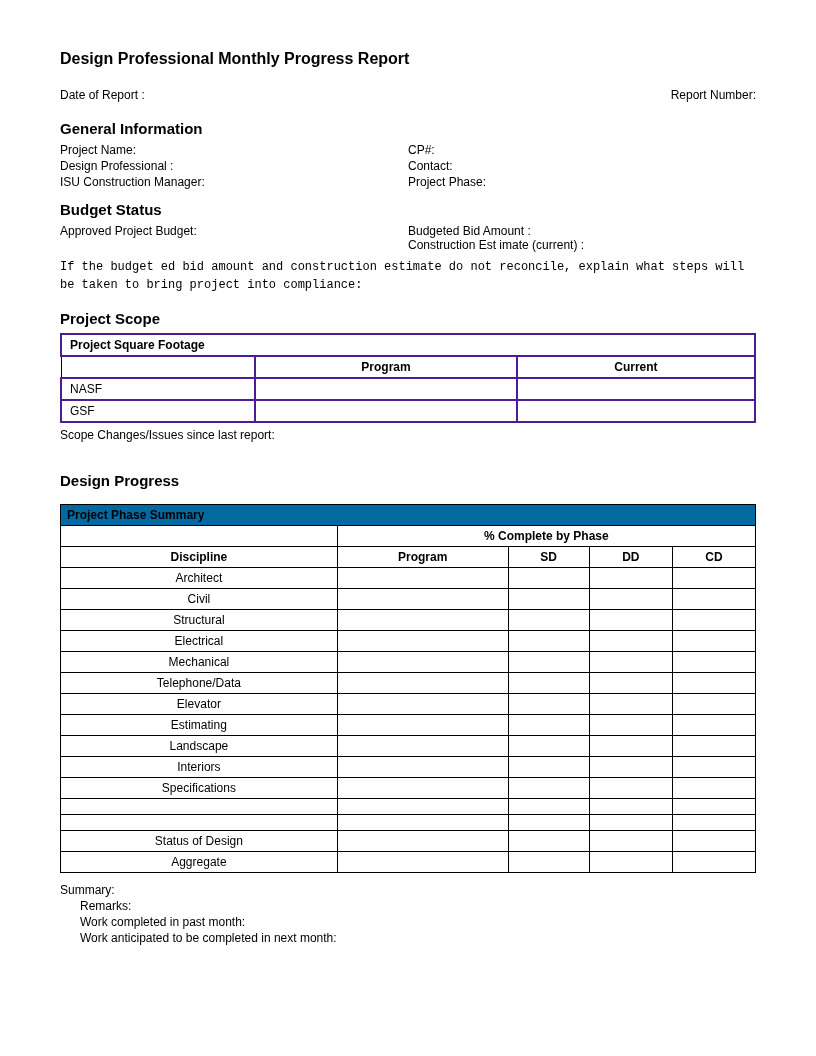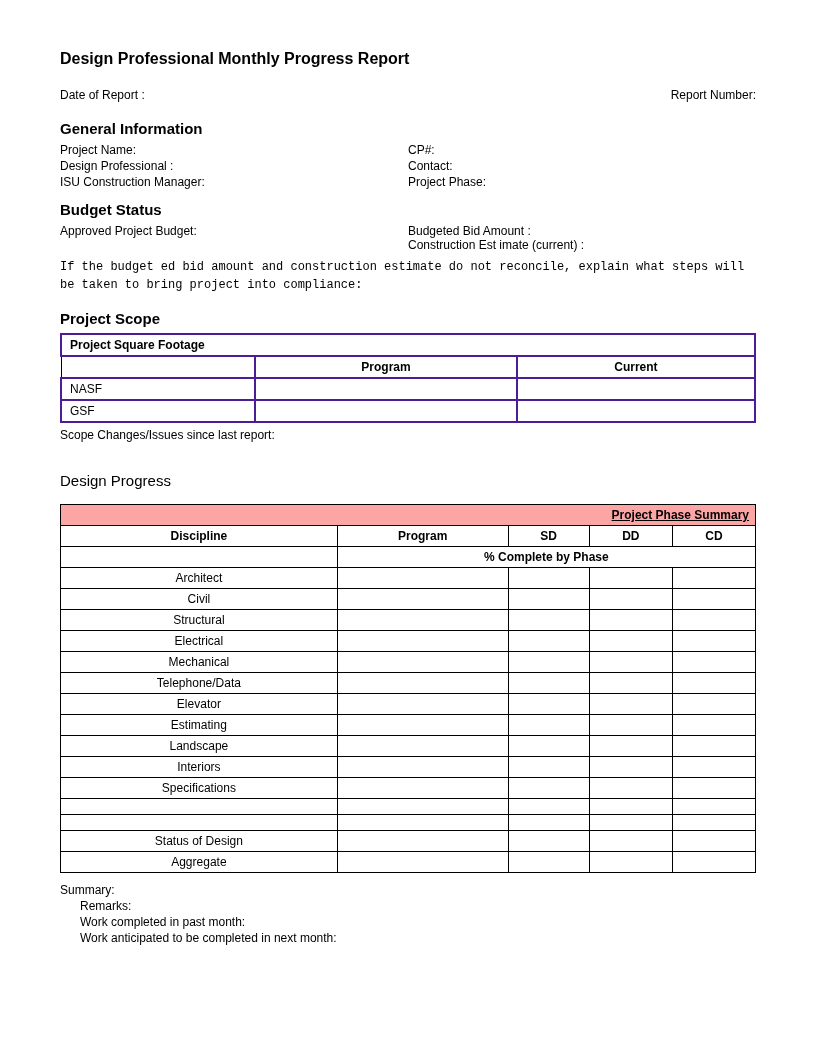--- a/index.html
+++ b/index.html
@@ -64,40 +64,39 @@
     }
     .project-scope-table .row-label {
       text-align: left;
     }
     .scope-changes {
       font-size: 12px;
       margin-top: 5px;
     }
     .design-progress-title {
       font-size: 15px;
-      font-weight: normal;
+      font-weight: bold;
       margin-top: 30px;
       margin-bottom: 15px;
     }
     .phase-table {
       width: 100%;
       border-collapse: collapse;
       font-size: 12px;
     }
     .phase-table th,
     .phase-table td {
       border: 1px solid #000;
       padding: 3px 6px;
       text-align: center;
     }
     .phase-table .phase-summary-header {
       font-weight: bold;
-      background: #fca5a5;
-      text-align: right;
-      text-decoration: underline;
+      background: #0369a1;
+      text-align: left;
     }
     .phase-table .discipline-col {
       text-align: center;
     }
     .summary-section {
       margin-top: 10px;
       font-size: 12px;
     }
     .summary-section .summary-label {
       font-weight: normal;
@@ -173,30 +172,30 @@
 </div>
 
 <div class="design-progress-title">Design Progress</div>
 
 <table class="phase-table">
   <thead>
     <tr>
       <th colspan="5" class="phase-summary-header">Project Phase Summary</th>
     </tr>
     <tr>
+      <td style="border:1px solid #000;"></td>
+      <th colspan="4">% Complete by Phase</th>
+    </tr>
+    <tr>
       <th class="discipline-col">Discipline</th>
       <th>Program</th>
       <th>SD</th>
       <th>DD</th>
       <th>CD</th>
     </tr>
-    <tr>
-      <td style="border:1px solid #000;"></td>
-      <th colspan="4">% Complete by Phase</th>
-    </tr>
   </thead>
   <tbody>
     <tr>
       <td class="discipline-col">Architect</td>
       <td></td>
       <td></td>
       <td></td>
       <td></td>
     </tr>
     <tr>

